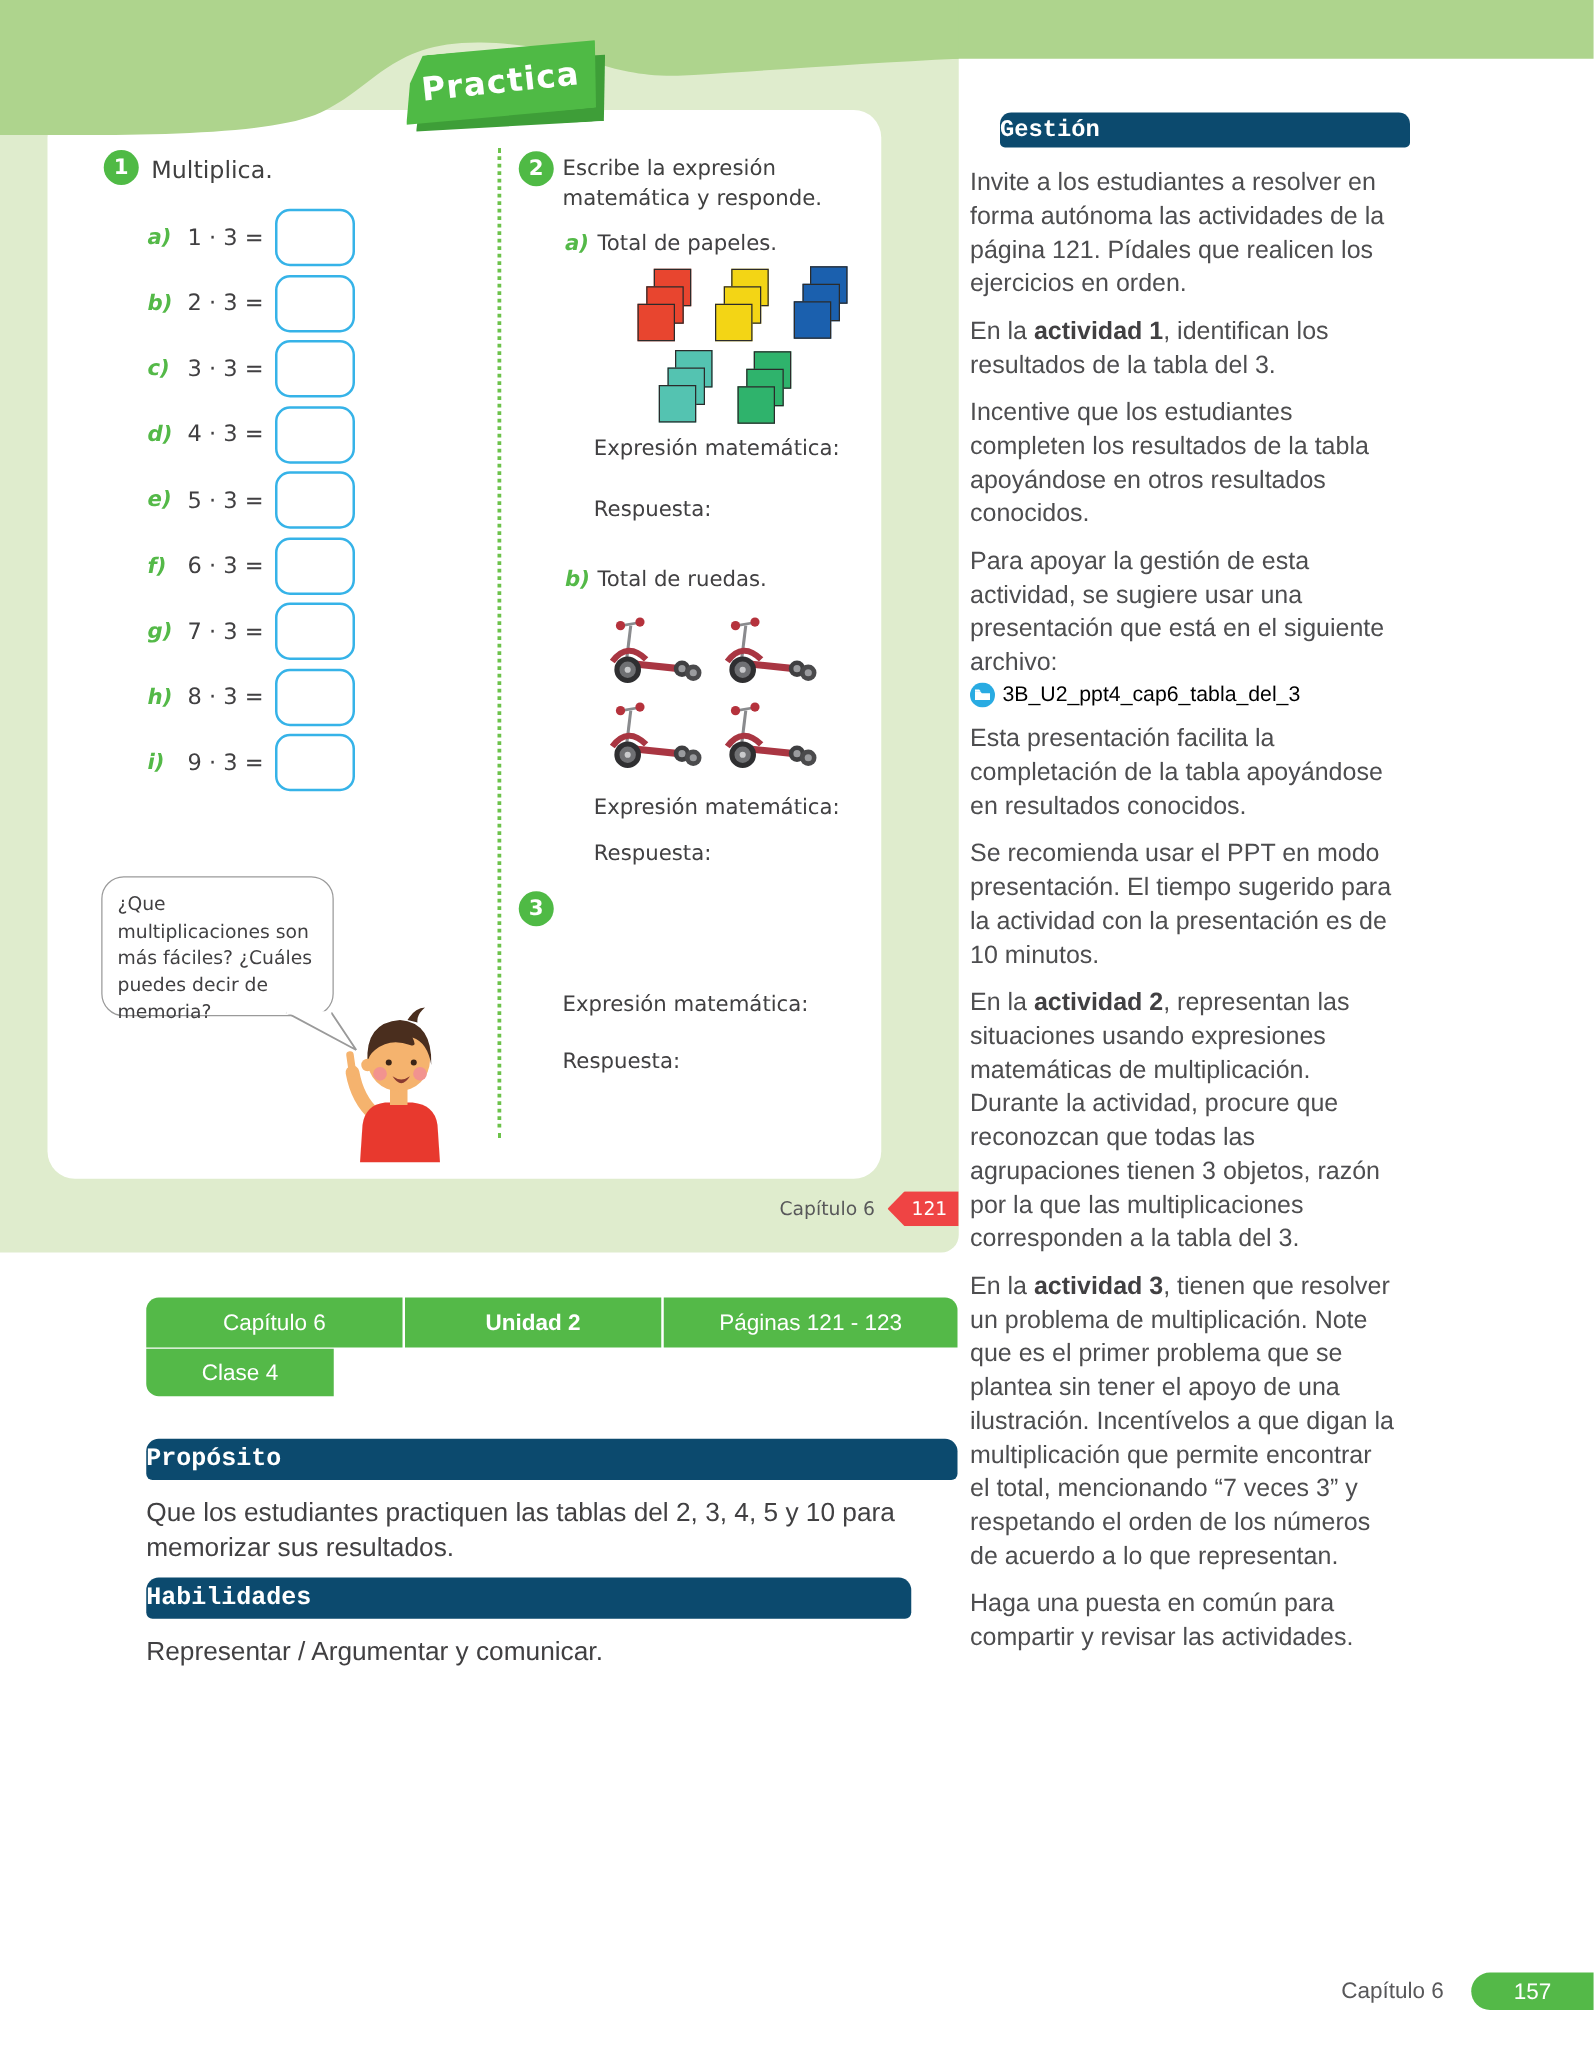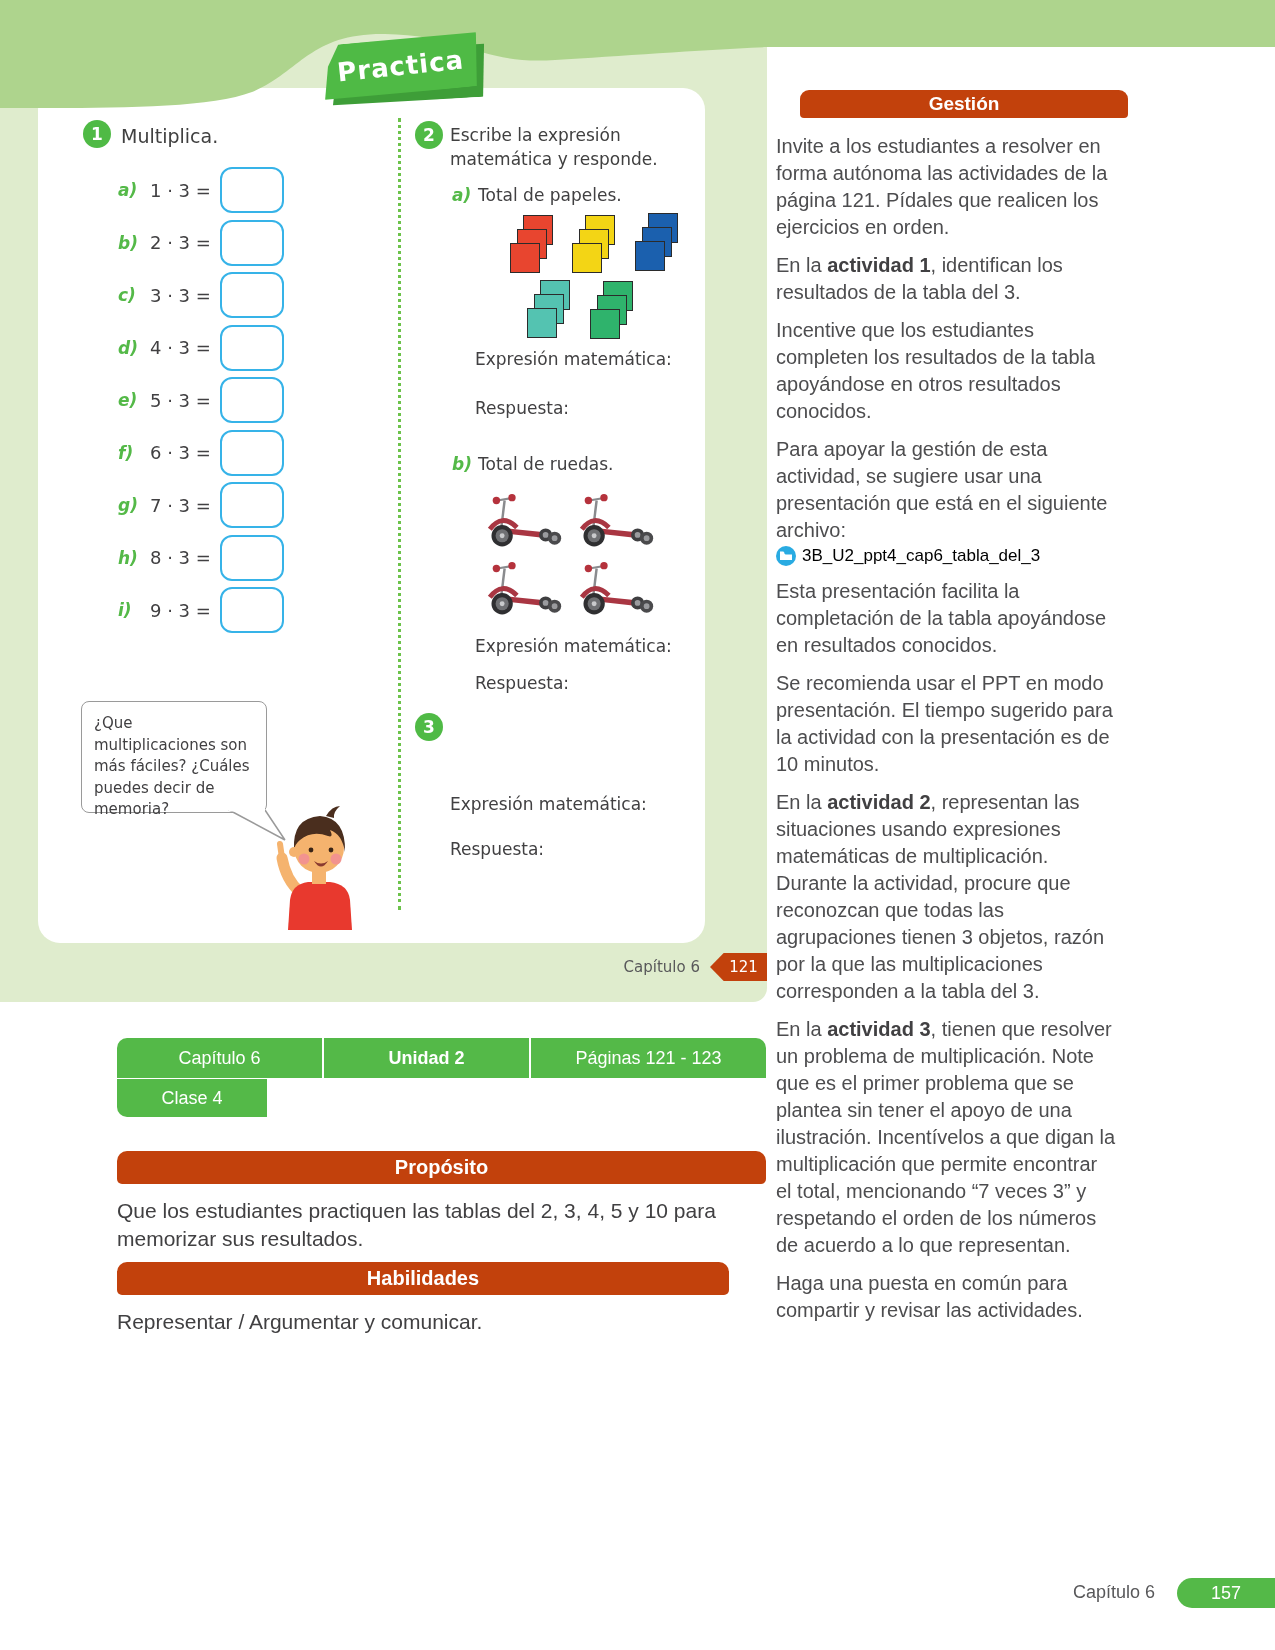--- a/index.html
+++ b/index.html
@@ -27,45 +27,45 @@
         display:flex;align-items:center;justify-content:center;font-size:17px;font-weight:bold;}
   .ex-title{font-size:19px;color:#404040;}
   .green-letter{color:#54b948;font-weight:bold;font-size:17px;font-style:italic;}
   .expr{font-size:18px;color:#414042;}
   .answer-box{width:60px;height:42px;border:2.5px solid #36b3e8;border-radius:12px;background:#fff;}
   .ex1-row{position:absolute;left:0;width:320px;height:42px;display:flex;align-items:center;}
   .divider{left:360px;top:30px;height:792px;width:0;border-left:3px dotted #6cc24a;}
   .label-17{font-size:17px;color:#414042;}
   .paper-group{position:absolute;width:44px;height:58px;}
   .paper{position:absolute;width:30px;height:30px;border:1.5px solid #2b2b2b;box-sizing:border-box;}
-  .bubble{left:43px;top:613px;width:186px;height:112px;border:1.5px solid #9a9a9a;border-radius:8px;
+  .bubble{left:43px;top:613px;width:186px;height:112px;border:1.5px solid #9a9a9a;border-radius:18px;
           background:#fff;padding:11px 12px;box-sizing:border-box;font-size:15px;line-height:21.5px;color:#414042;}
   .ws-footer-ch{font-size:15px;color:#58585a;font-family:"DejaVu Sans",sans-serif;}
-  .badge-121{left:710px;top:953px;width:57px;height:28px;background:#c2410c;color:#fff;
+  .badge-121{left:710px;top:953px;width:57px;height:28px;background:#ef4444;color:#fff;
       clip-path:polygon(24% 0,100% 0,100% 100%,24% 100%,0 50%);display:flex;align-items:center;
       justify-content:center;padding-left:10px;box-sizing:border-box;font-size:15px;z-index:3;
       font-family:"DejaVu Sans",sans-serif;}
 
   
   .itable{left:117px;top:1038px;width:649px;z-index:1;}
   .itable .r1{display:flex;height:40px;}
   .itable .r1 .cell{background:#54b948;color:#fff;display:flex;align-items:center;justify-content:center;
        font-size:18px;}
   .itable .c1{width:205px;border-radius:10px 0 0 0;margin-right:2px;}
   .itable .c2{width:205px;font-weight:bold;margin-right:2px;}
   .itable .c3{flex:1;border-radius:0 10px 0 0;}
   .itable .r2{display:flex;height:38px;margin-top:1px;}
   .itable .clase{width:150px;background:#54b948;color:#fff;display:flex;align-items:center;justify-content:center;
        font-size:18px;border-radius:0 0 0 10px;}
   .itable .topic{flex:1;border:1.5px solid #54b948;border-left:none;border-radius:0 0 10px 0;color:#54b948;
        display:flex;align-items:center;justify-content:center;font-size:18px;box-sizing:border-box;background:#fff;}
 
   
-  .slate-bar{background:#c2410c;color:#fff;font-weight:bold;display:flex;align-items:center;justify-content:center;
-       border-radius:10px 10px 5px 5px;}
+  .slate-bar{background:#0c4a6e;color:#fff;font-weight:bold;display:flex;align-items:center;justify-content:flex-start;
+       border-radius:10px 10px 5px 5px;font-family:Liberation Mono, monospace;}
   .body-text{color:#414042;font-size:21px;line-height:28px;}
 
   
   .gestion-col{left:776px;top:133px;width:340px;z-index:1;}
   .gestion-col p{margin:0 0 11px 0;font-size:20px;line-height:27px;color:#4d4d4f;}
   .gestion-col b{color:#414042;}
   .link-row{display:flex;align-items:center;gap:6px;margin:2px 0 12px 0;}
   .link-row a{color:#000000;font-size:17px;text-decoration:none;}
 
   .pg-footer-ch{font-size:18px;color:#58585a;}

